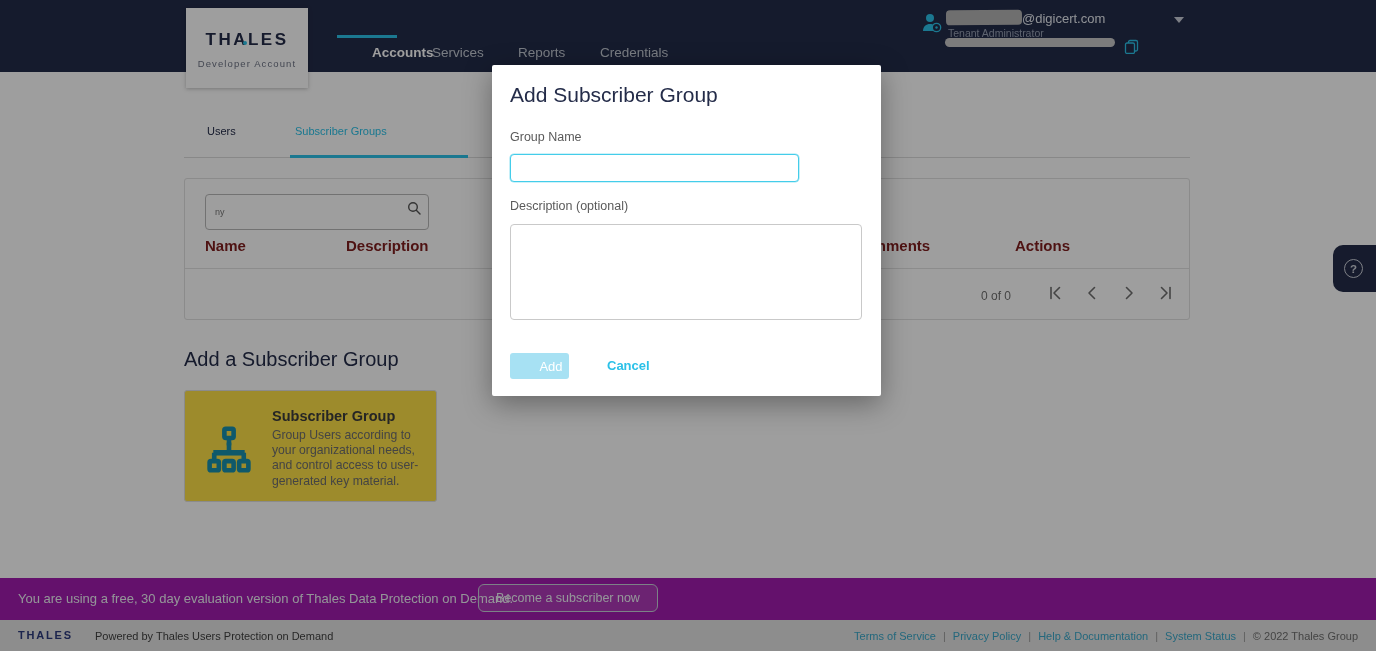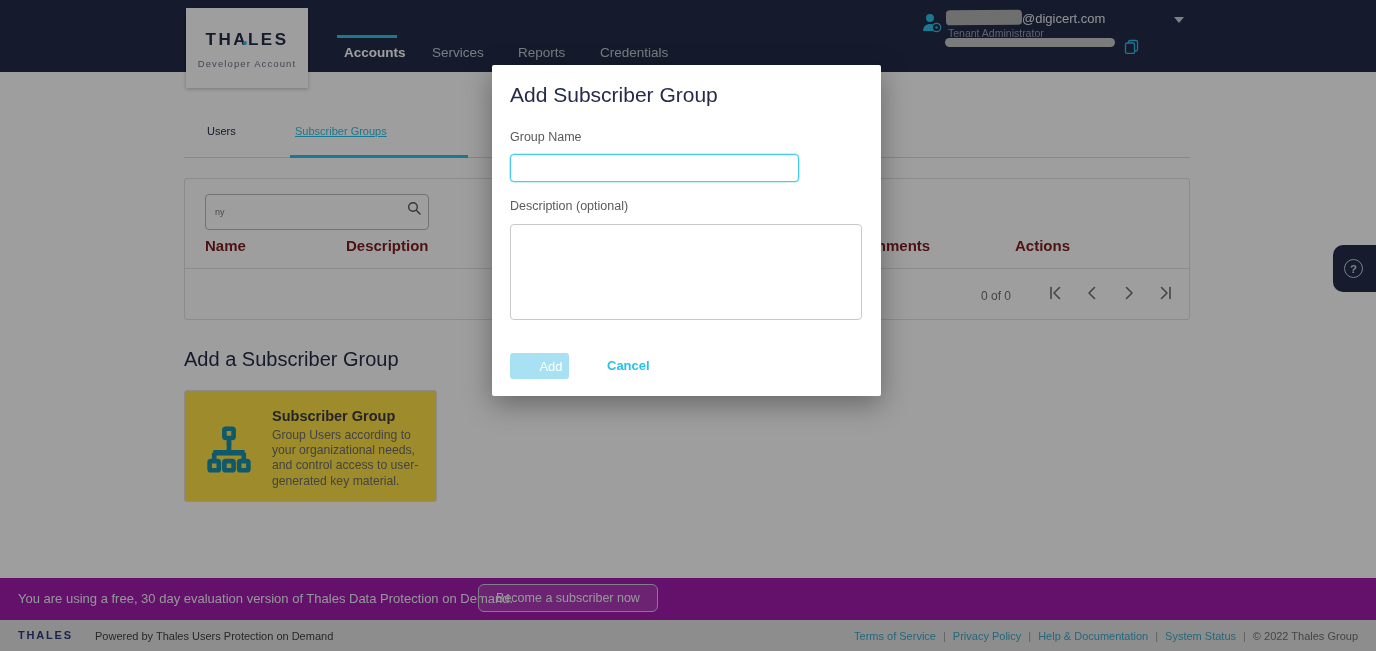--- a/index.html
+++ b/index.html
@@ -10,38 +10,38 @@
   
   .topbar { position:absolute; left:0; top:0; width:1376px; height:72px; background:#232c49; }
   .logo-card { position:absolute; left:186px; top:8px; width:122px; height:80px; background:#fff;
                box-shadow:0 1px 4px rgba(0,0,0,.25); z-index:6; text-align:center; cursor:pointer; }
   .logo-brand { position:absolute; left:0; right:0; top:22px; font-size:17px; font-weight:800;
                 letter-spacing:2.5px; color:#242c49; }
   .logo-dot { position:absolute; left:57px; top:33px; width:4px; height:4px; border-radius:50%; background:#2cc2e8; }
   .logo-sub { position:absolute; left:0; right:0; top:50px; font-size:9.5px; letter-spacing:1.1px; color:#6d7384; }
 
   .nav-item { position:absolute; top:45px; font-size:13.5px; color:#c2c8d2; cursor:pointer; }
-  .nav-item.active { color:#ffffff; font-weight:700; }
+  .nav-item.active { color:#ffffff; font-weight:700;margin-left:28px; }
   .nav-indicator { position:absolute; left:337px; top:35px; width:60px; height:3px; background:#2cc2e8; }
 
   .avatar { position:absolute; left:921px; top:12px; width:22px; height:22px; }
   .redact-email { position:absolute; left:946px; top:10px; width:76px; height:15px; background:#b3b3b3;
                   border-radius:4px; transform:rotate(-.6deg); }
   .email-visible { position:absolute; left:1022px; top:11px; font-size:13px; color:#e6eaf0; }
   .user-role { position:absolute; left:948px; top:27px; font-size:10.5px; color:#97a0b3; }
   .caret-down { position:absolute; left:1174px; top:17px; width:0; height:0;
                 border-left:5px solid transparent; border-right:5px solid transparent;
                 border-top:6px solid #c9ced8; cursor:pointer; }
   .redact-id { position:absolute; left:945px; top:38px; width:170px; height:9px; background:#c9c9c9; border-radius:5px; }
   .copy-icon { position:absolute; left:1124px; top:39px; width:15px; height:15px; cursor:pointer; }
 
   
   .tabs-divider { position:absolute; left:184px; top:157px; width:1006px; height:1px; background:#dcdcdc; }
   .tab { position:absolute; top:125px; font-size:11px; font-weight:500; color:#242c49; cursor:pointer; }
-  .tab.active { color:#2cc2e8;text-decoration:underline; }
+  .tab.active { color:#2cc2e8; }
   .tab-underline { position:absolute; left:290px; top:155px; width:178px; height:3px; background:#2cc2e8; }
 
   .table-card { position:absolute; left:184px; top:178px; width:1006px; height:142px; background:#fff;
                 border:1px solid #e0e0e0; border-radius:3px; }
   .search-wrap { position:absolute; left:20px; top:15px; width:224px; height:36px; }
   .search-input { width:100%; height:100%; border:1px solid #b9b9b9; border-radius:4px; padding:0 28px 0 9px;
                   font-size:9px; color:#555; font-family:"Liberation Sans",sans-serif; outline:none; background:#fff; }
   .search-icon { position:absolute; right:8px; top:7px; width:14px; height:14px; cursor:pointer; }
   .col-header { position:absolute; top:58px; font-size:15px; font-weight:700; color:#7f1d1d; }
   .table-divider { position:absolute; left:0; top:89px; width:100%; height:1px; background:#e3e3e3; }

